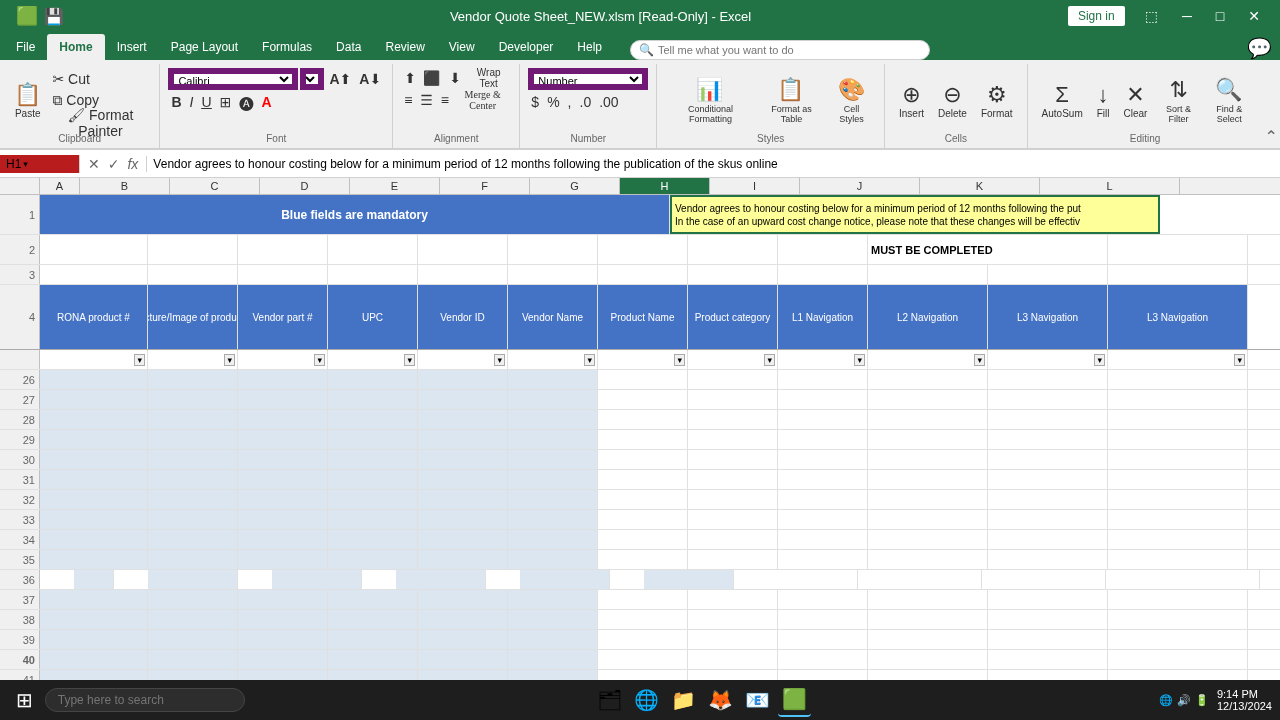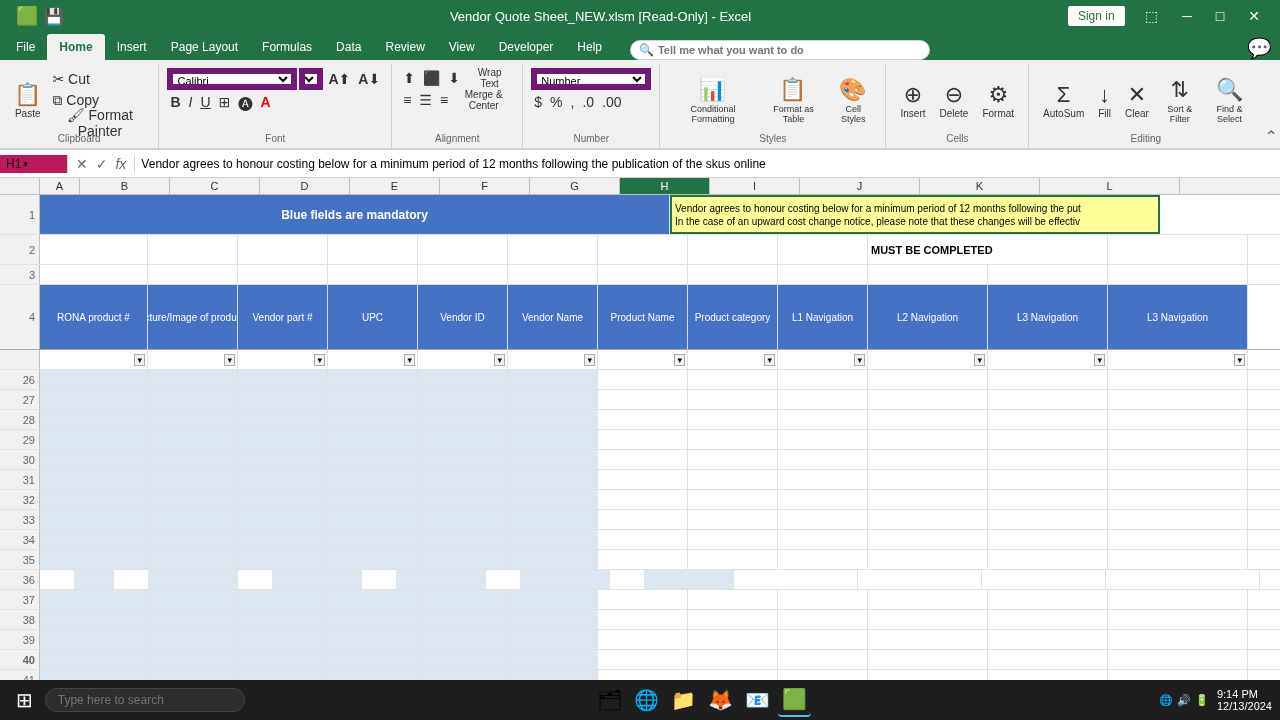--- a/index.html
+++ b/index.html
@@ -44,27 +44,27 @@
 
     
     .formula-bar {
       display: flex;
       align-items: center;
       border-bottom: 1px solid #d0d0d0;
       height: 28px;
       background: white;
     }
     .cell-ref {
-      width: 68px;
+      width: 80px;
       border-right: 1px solid #d0d0d0;
       padding: 2px 6px;
       font-size: 12px;
       display: flex;
       align-items: center;
-      background: #be185d;
+      background: #b91c1c;
     }
     .formula-controls {
       display: flex;
       align-items: center;
       padding: 0 6px;
       gap: 4px;
       border-right: 1px solid #d0d0d0;
     }
     .formula-ctrl-btn { background: none; border: none; cursor: pointer; font-size: 14px; color: #666; padding: 0 2px; }
     .formula-input {
@@ -207,21 +207,21 @@
     .tell-me { 
       display: flex; align-items: center; 
       border: 1px solid #d0d0d0; 
       border-radius: 12px; 
       padding: 2px 8px; 
       gap: 4px;
       background: white;
       flex: 1;
       max-width: 300px;
     }
-    .tell-me input { border: none; outline: none; font-size: 11px; flex: 1; font-weight: bold; }
+    .tell-me input { border: none; outline: none; font-size: 11px; flex: 1; }
 
     .col-A { width: 40px; min-width: 40px; }
     .col-B { width: 90px; min-width: 90px; }
     .col-C { width: 90px; min-width: 90px; }
     .col-D { width: 90px; min-width: 90px; }
     .col-E { width: 90px; min-width: 90px; }
     .col-F { width: 90px; min-width: 90px; }
     .col-G { width: 90px; min-width: 90px; }
     .col-H { width: 90px; min-width: 90px; }
     .col-I { width: 90px; min-width: 90px; }
@@ -400,21 +400,21 @@
       <div class="sm-row">
         <button class="icon-btn">⬆</button>
         <button class="icon-btn">⬛</button>
         <button class="icon-btn">⬇</button>
         <button class="icon-btn" style="font-size:10px;">Wrap Text</button>
       </div>
       <div class="sm-row">
         <button class="icon-btn">≡</button>
         <button class="icon-btn">☰</button>
         <button class="icon-btn">≡</button>
-        <button class="icon-btn" style="font-size:10px;">Merge &amp; Center</button>
+        <button class="icon-btn" style="font-size:10px;font-family:Liberation Serif, serif;">Merge &amp; Center</button>
       </div>
     </div>
     <div class="group-label">Alignment</div>
   </div>
 
   <div class="group-number">
     <div class="group-content-col">
       <select class="select-box number-select">
         <option>Number</option>
       </select>

